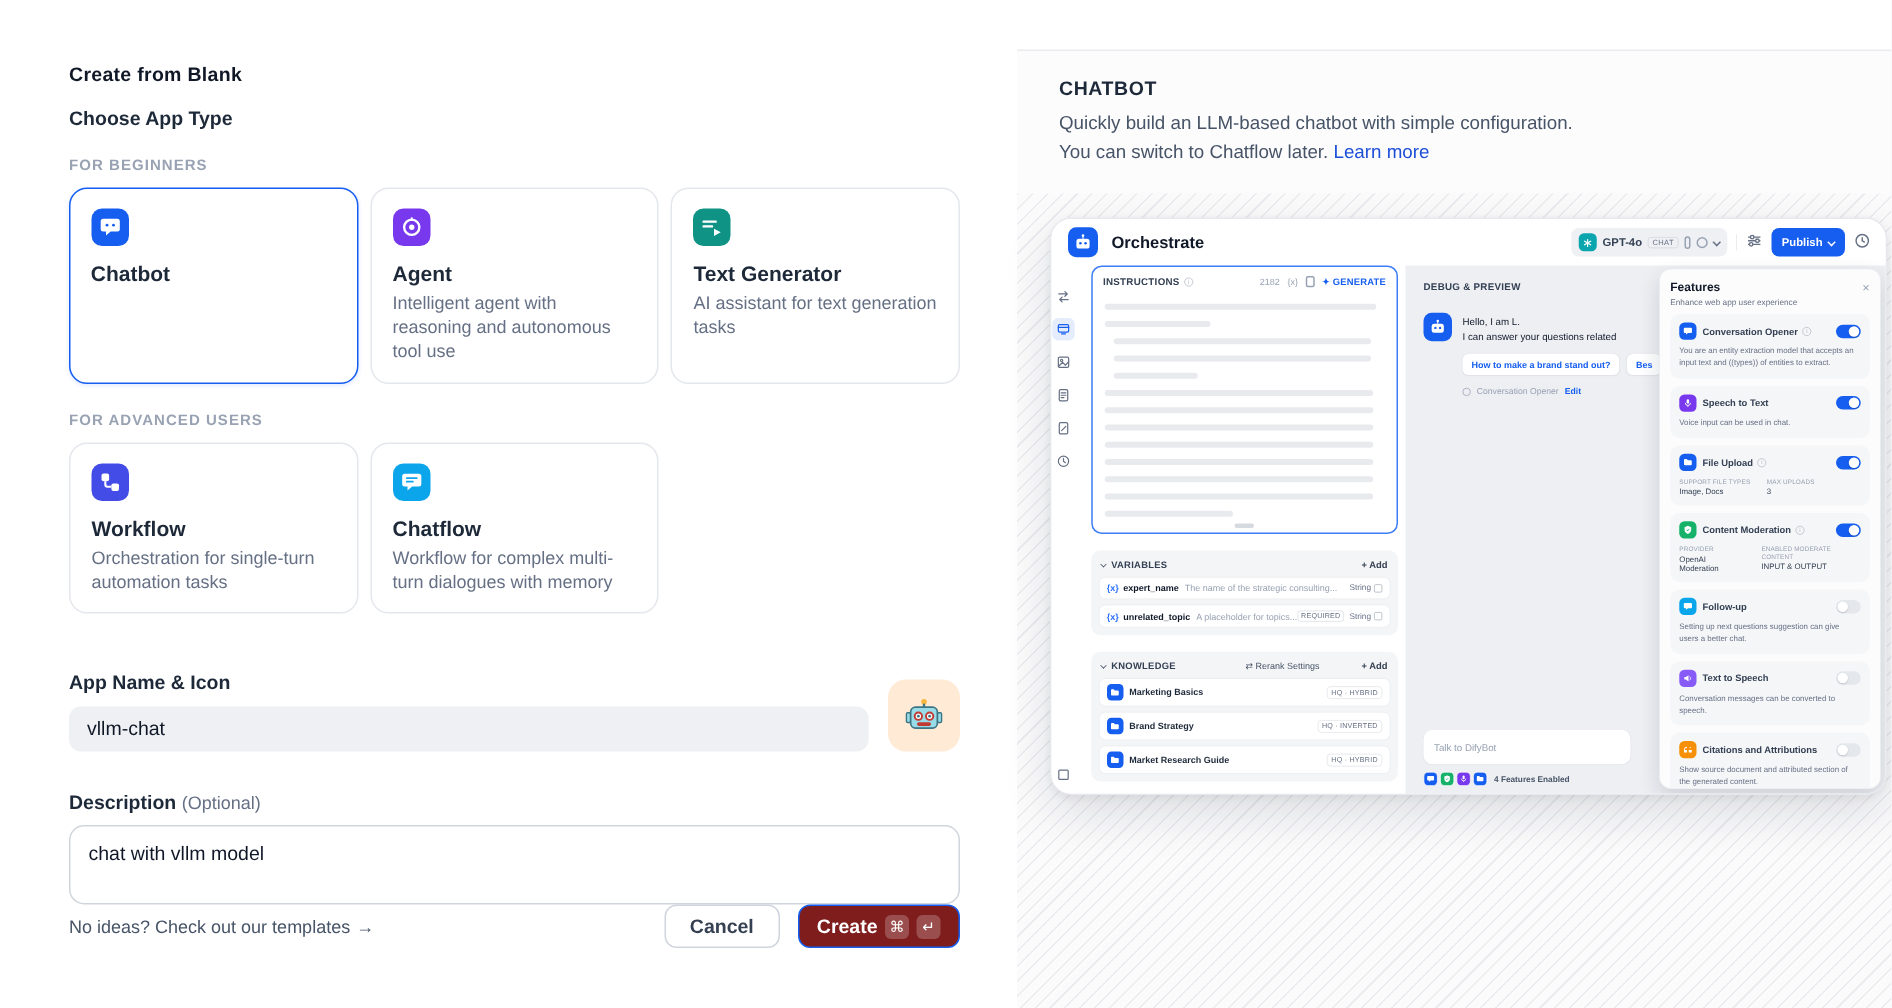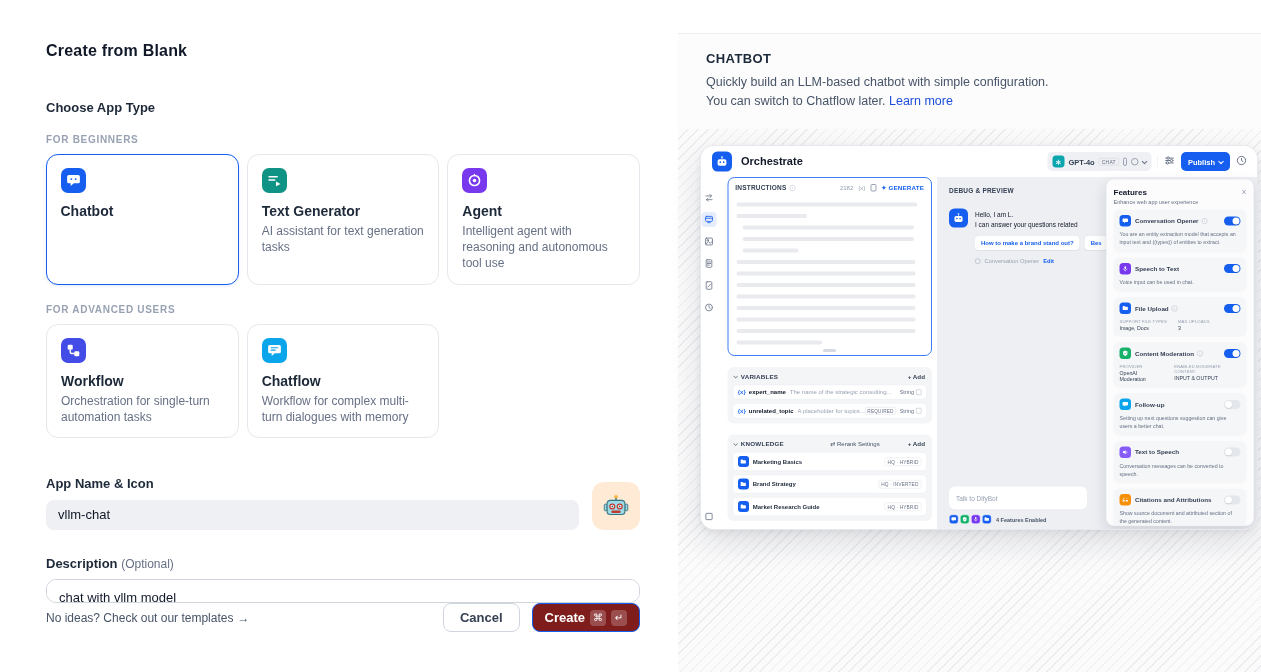--- a/index.html
+++ b/index.html
@@ -2,22 +2,22 @@
 <html><head>
 <meta charset="utf-8">
 <style>
   * { margin:0; padding:0; box-sizing:border-box; }
   html,body { width:1261px; height:672px; overflow:hidden; }
   body { font-family:"Liberation Sans", sans-serif; background:#fff; color:#101828; }
   .app { display:flex; width:1261px; height:672px; }
 
   
   .left { width:678px; height:672px; background:#fff; padding:42px 38px 18px 46px; display:flex; flex-direction:column; }
-  .page-title { font-size:16px; font-weight:bold; color:#101828; letter-spacing:.2px; }
-  .sec-title { font-size:13px; font-weight:bold; color:#1d2939; margin-top:40px; }
+  .page-title { font-size:13px; font-weight:bold; color:#101828; letter-spacing:.2px; }
+  .sec-title { font-size:13px; font-weight:bold; color:#1d2939; margin-top:14px; }
   .group-label { font-size:10px; font-weight:bold; color:#98a2b3; letter-spacing:.7px; margin-top:19px; }
   .cards { display:grid; grid-template-columns:repeat(3,1fr); gap:8px; margin-top:9px; }
   .card { background:#fff; border:1px solid #e4e7ec; border-radius:12px; padding:13px 14px 12px; min-height:97px; cursor:pointer; }
   .card.selected { border:1.5px solid #155EEF; padding:12.5px 13.5px 11.5px; box-shadow:0 1px 3px rgba(21,94,239,.12); }
   .card-icon { width:25px; height:25px; border-radius:7px; display:flex; align-items:center; justify-content:center; }
   .card-icon svg { width:15px; height:15px; }
   .card-title { font-size:14px; font-weight:bold; color:#1d2939; margin-top:10px; }
   .card-desc { font-size:12px; color:#667085; line-height:1.35; margin-top:4px; }
 
   .name-row { display:flex; align-items:flex-end; margin-top:38px; }
@@ -167,39 +167,39 @@
           <div class="card-icon" style="background:#155EEF">
             <svg viewBox="0 0 16 16">
               <path d="M3 2h10a1.8 1.8 0 0 1 1.8 1.8v5.4A1.8 1.8 0 0 1 13 11H8.3L5 13.8V11H3a1.8 1.8 0 0 1-1.8-1.8V3.8A1.8 1.8 0 0 1 3 2z" fill="#fff"></path>
               <circle cx="5.7" cy="6.5" r="1" fill="#155EEF"></circle>
               <circle cx="10.3" cy="6.5" r="1" fill="#155EEF"></circle>
             </svg>
           </div>
           <div class="card-title">Chatbot</div>
         </div>
         <div class="card">
-          <div class="card-icon" style="background:#0E9384">
-            <svg viewBox="0 0 16 16">
-              <path d="M2.2 4h8.6M2.2 7.4h6" stroke="#fff" stroke-width="1.7" stroke-linecap="round" fill="none"></path>
-              <path d="M9.6 9l4.8 2.6-4.8 2.6z" fill="#fff"></path>
-            </svg>
-          </div>
-          <div class="card-title">Text Generator</div>
-          <div class="card-desc">AI assistant for text generation tasks</div>
-        </div>
-        <div class="card">
           <div class="card-icon" style="background:#7839EE">
             <svg viewBox="0 0 16 16">
               <circle cx="8" cy="8" r="5.4" fill="none" stroke="#fff" stroke-width="1.7"></circle>
               <circle cx="8" cy="8" r="1.9" fill="#fff"></circle>
               <rect x="7.3" y="1" width="1.4" height="2.4" fill="#fff"></rect>
             </svg>
           </div>
           <div class="card-title">Agent</div>
           <div class="card-desc">Intelligent agent with reasoning and autonomous tool use</div>
+        </div>
+        <div class="card">
+          <div class="card-icon" style="background:#0E9384">
+            <svg viewBox="0 0 16 16">
+              <path d="M2.2 4h8.6M2.2 7.4h6" stroke="#fff" stroke-width="1.7" stroke-linecap="round" fill="none"></path>
+              <path d="M9.6 9l4.8 2.6-4.8 2.6z" fill="#fff"></path>
+            </svg>
+          </div>
+          <div class="card-title">Text Generator</div>
+          <div class="card-desc">AI assistant for text generation tasks</div>
         </div>
       </div>
 
     <div class="group-label">FOR ADVANCED USERS</div>
     <div class="cards" id="advanced-cards">
         <div class="card">
           <div class="card-icon" style="background:#444CE7">
             <svg viewBox="0 0 16 16">
               <rect x="1.8" y="1.8" width="5.4" height="5.4" rx="1.4" fill="#fff"></rect>
               <rect x="8.8" y="8.8" width="5.4" height="5.4" rx="1.4" fill="#fff"></rect>

